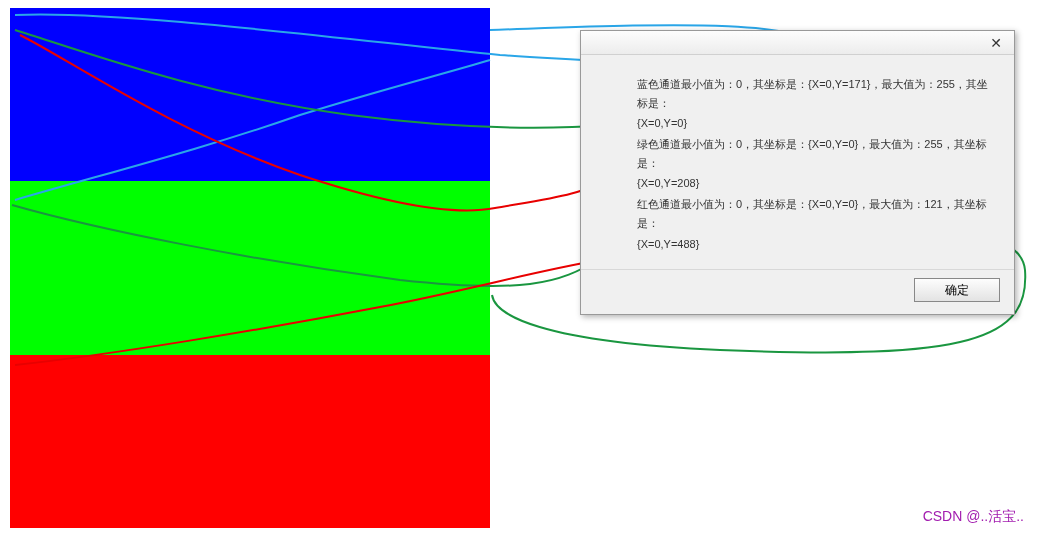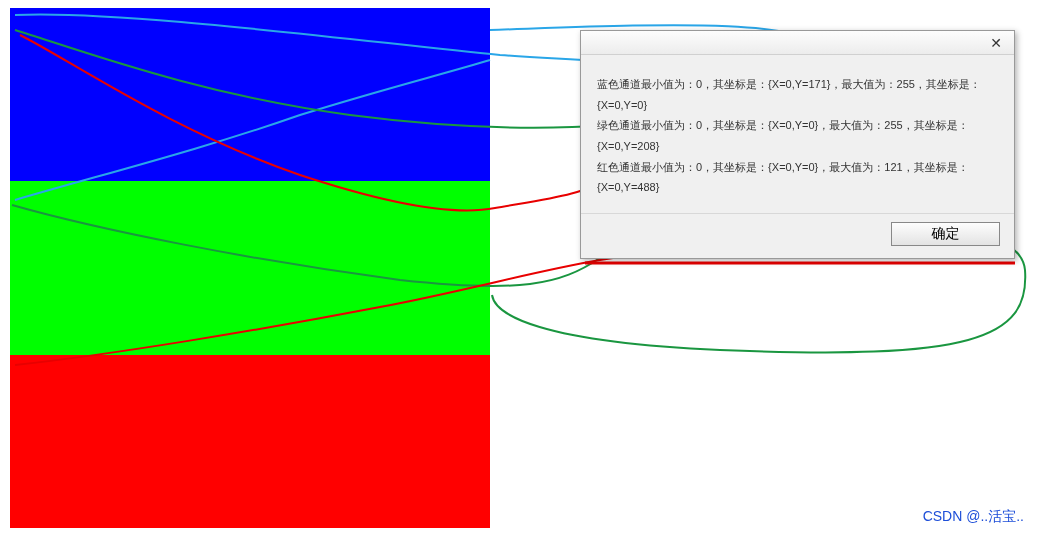--- a/index.html
+++ b/index.html
@@ -52,48 +52,48 @@
       cursor: pointer;
       font-size: 14px;
       color: #333;
     }
     .dialog-body {
       padding: 20px 16px 14px 16px;
       font-size: 11px;
       line-height: 1.7;
       color: #333;
     }
-    .dialog-body .msg-line { margin-bottom: 2px; }
+    .dialog-body .msg-line { margin-bottom: 2px; margin-left: 40px; }
     .dialog-footer {
       display: flex;
       justify-content: flex-end;
       padding: 8px 14px 12px;
       border-top: 1px solid #d8d8d8;
     }
     .ok-btn {
-      width: 109px;
+      width: 86px;
       height: 24px;
-      font-size: 14px;
+      font-size: 12px;
       border: 1px solid #888;
       background: linear-gradient(#fdfdfd, #e3e3e3);
       cursor: pointer;
     }
 
     .annotations {
       position: absolute;
       left: 0; top: 0;
       width: 1042px; height: 536px;
       pointer-events: none;
     }
 
     .watermark {
       position: absolute;
       right: 18px;
       bottom: 10px;
-      color: #1d4ed8;
+      color: #a21caf;
       font-size: 14px;
       font-family: Arial, sans-serif;
       pointer-events: none;
     }
   </style>
 </head>
 <body>
 
 <div class="color-stripes">
   <div class="stripe stripe-blue"></div>

